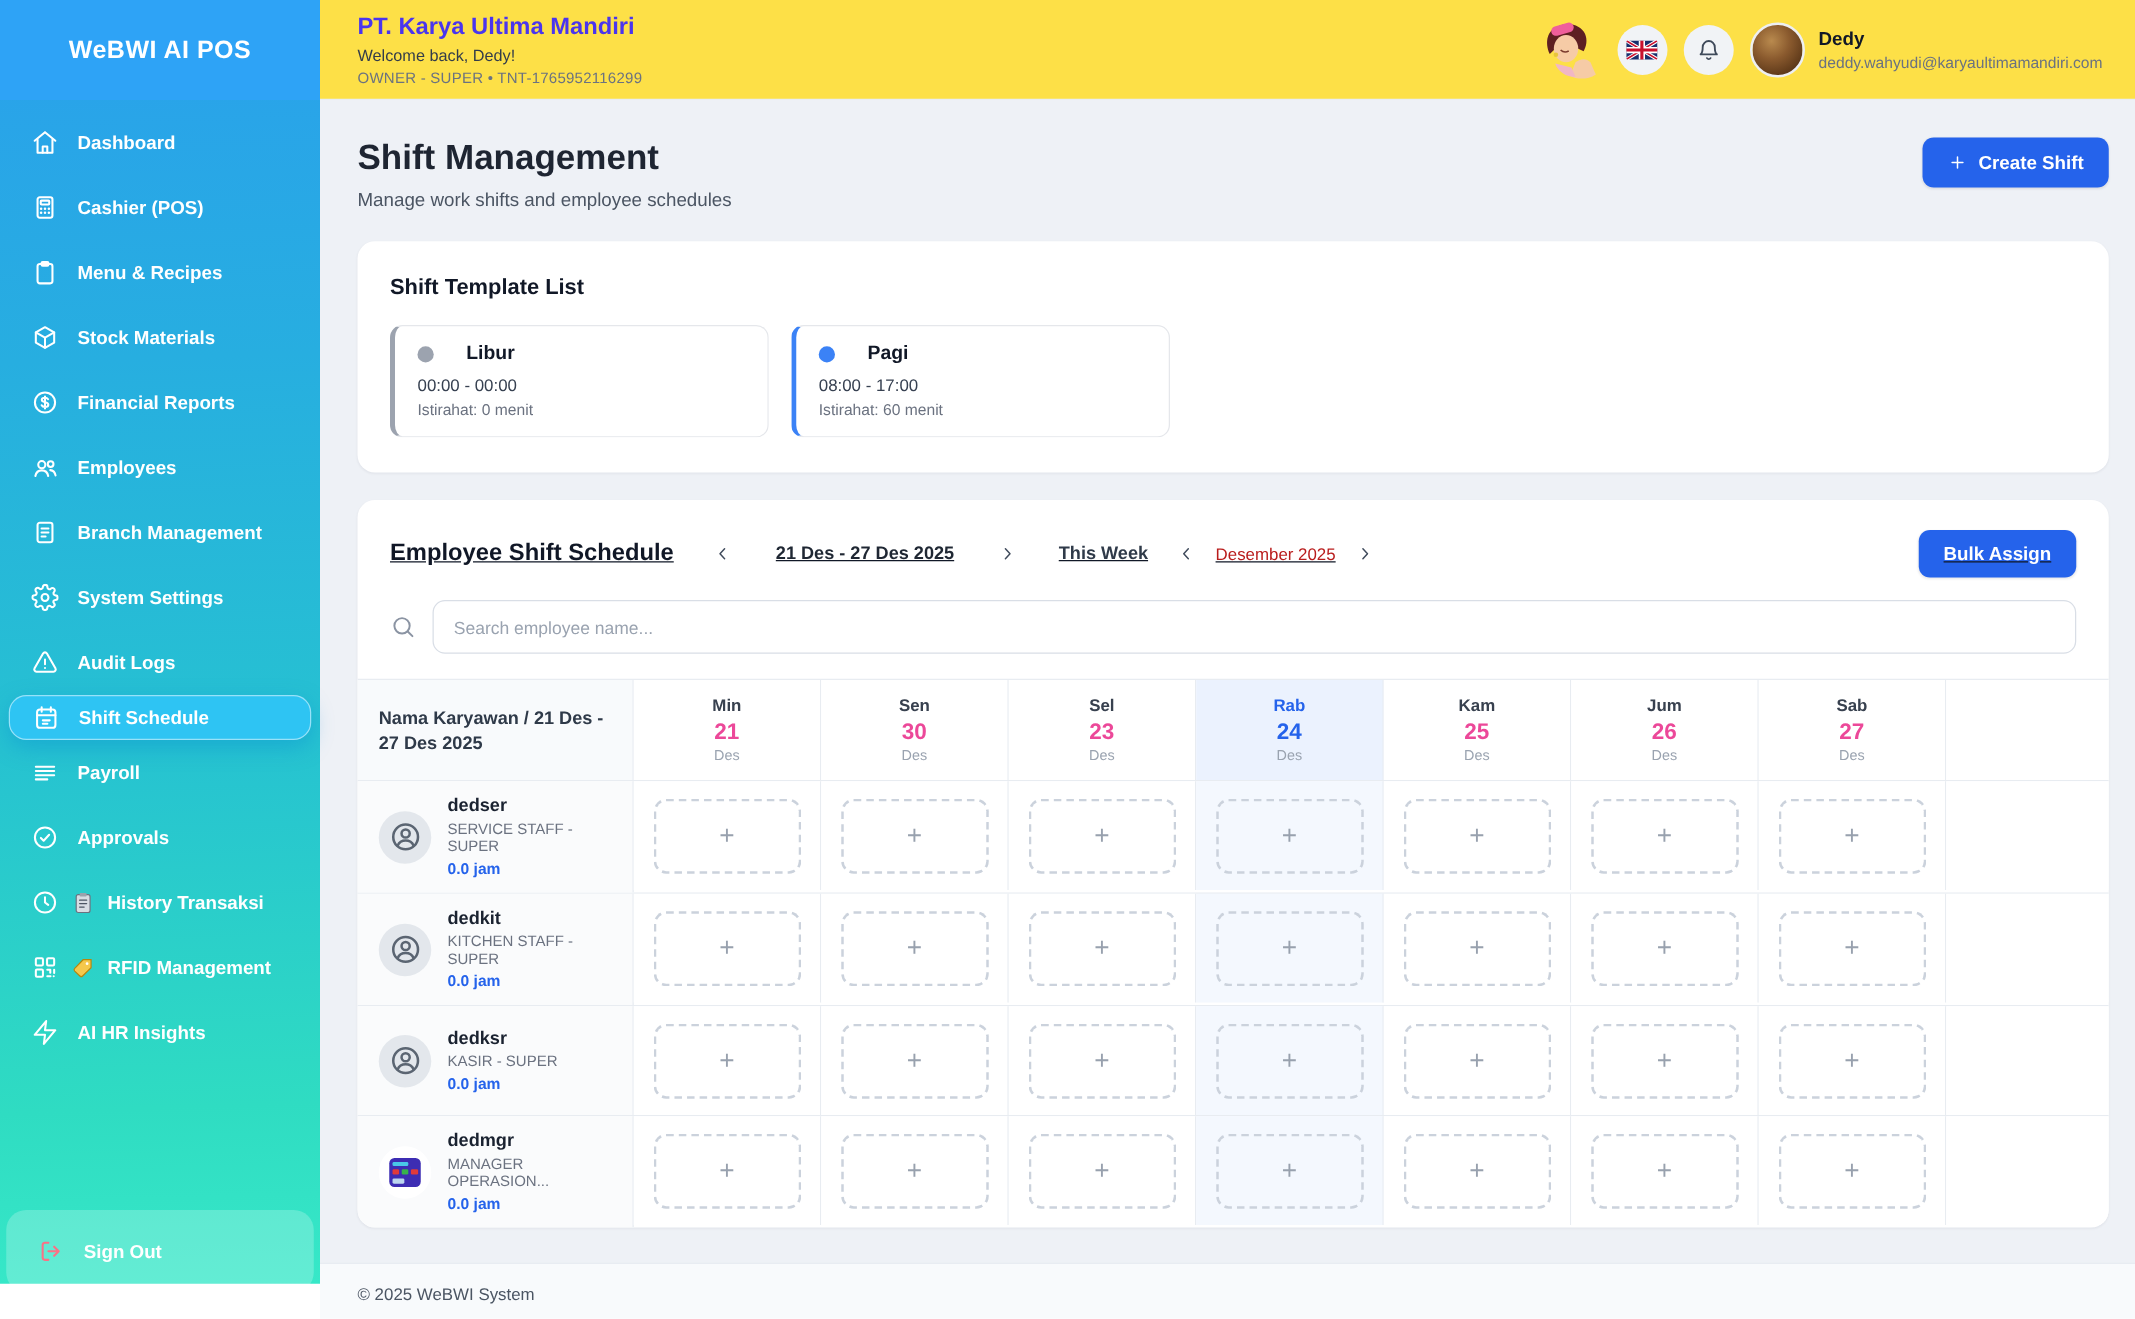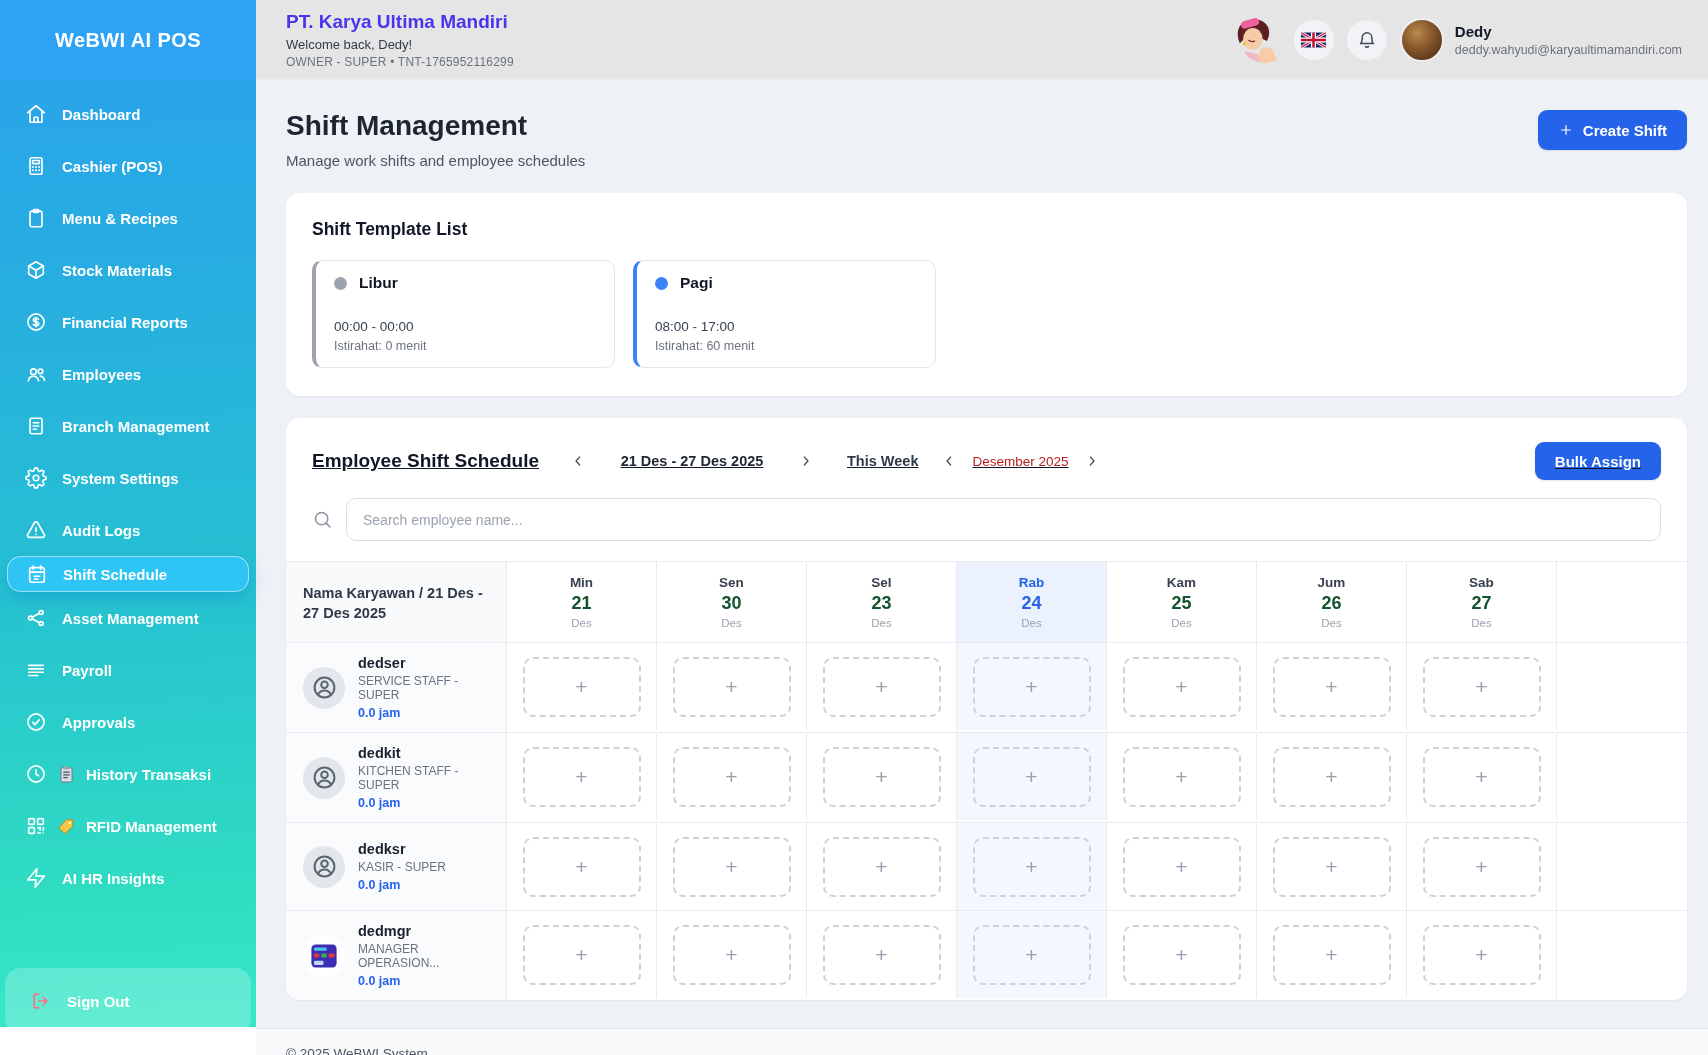--- a/index.html
+++ b/index.html
@@ -40,21 +40,21 @@
     background:rgba(255,255,255,.22); border-radius:16px;
     display:flex; align-items:center; gap:15px; padding-left:25px;
     font-size:15px; font-weight:700; color:#fff; cursor:pointer;
   }
   .signout .ic { width:22px; height:22px; color:#FB7185; }
   .signout .ic svg { width:22px; height:22px; }
 
   
   .main { margin-left:256px; width:1452px; }
   .topbar {
-    height:80px; background:#e5e5e5; border-bottom:1px solid #E9EDF2;
+    height:80px; background:#fde047; border-bottom:1px solid #E9EDF2;
     display:flex; align-items:center; justify-content:space-between; padding:0 26px 0 30px;
   }
   .company { font-size:19px; font-weight:800; color:#4A35EE; margin-bottom:4px; }
   .welcome { font-size:13px; color:#333C4A; margin-bottom:3px; }
   .roleline { font-size:12px; color:#6B7280; letter-spacing:.2px; }
   .top-right { display:flex; align-items:center; gap:13px; }
   .cartoon { width:52px; height:52px; }
   .icon-btn {
     width:40px; height:40px; border-radius:50%; background:#F1F3F6; border:none; cursor:pointer;
     display:flex; align-items:center; justify-content:center;
@@ -83,21 +83,21 @@
   .btn-primary svg { width:16px; height:16px; }
 
   .card { background:#fff; border-radius:14px; box-shadow:0 1px 2px rgba(16,24,40,.05); }
   .card.templates { padding:26px 26px 28px; margin-bottom:22px; }
   .card-title { font-size:17.5px; font-weight:700; color:#111827; margin:0 0 20px; }
   .tpl-row { display:flex; gap:18px; }
   .tpl {
     width:303px; border:1px solid #E5E7EB; border-left:4px solid var(--acc,#9CA3AF);
     border-radius:10px; padding:13px 18px 14px; cursor:pointer; background:#fff;
   }
-  .tpl-head { display:flex; align-items:center; gap:12px; margin-bottom:27px; }
+  .tpl-head { display:flex; align-items:center; gap:26px; margin-bottom:9px; }
   .tpl-dot { width:13px; height:13px; border-radius:50%; background:var(--acc,#9CA3AF); }
   .tpl-name { font-size:15.5px; font-weight:700; color:#111827; }
   .tpl-time { font-size:13.5px; color:#374151; margin-bottom:5px; }
   .tpl-break { font-size:12.5px; color:#6B7280; }
 
   .card.schedule { padding:0; overflow:hidden; }
   .sched-head { display:flex; align-items:center; padding:24px 26px 16px;text-decoration:underline; }
   .sched-title { font-size:19px; font-weight:800; color:#101726; margin-right:24px; }
   .nav-btn {
     width:30px; height:30px; border:none; background:transparent; cursor:pointer;
@@ -123,21 +123,21 @@
   .tr:last-child { border-bottom:none; }
   .th-name {
     background:#F8FAFC; padding:14px 18px 12px 17px; font-size:14.5px; font-weight:600; color:#2F3A49;
     line-height:1.4; display:flex; align-items:center; border-right:1px solid #E8ECF1;
   }
   .th-day {
     height:80px; display:flex; flex-direction:column; align-items:center; justify-content:center; gap:3px;
     border-right:1px solid #E8ECF1; background:#fff;
   }
   .th-day .dn { font-size:13.5px; font-weight:600; color:#38414F; }
-  .th-day .dd { font-size:18px; font-weight:800; color:#14532d; }
+  .th-day .dd { font-size:18px; font-weight:800; color:#ec4899; }
   .th-day .dm { font-size:11.5px; color:#9AA3B0; }
   .th-day.today { background:#EBF2FE; }
   .th-day.today .dn, .th-day.today .dd { color:#2563EB; }
   .th-extra, .td-extra { border-right:none !important; background:#fff; }
 
   .td-name {
     padding:12px 10px 12px 17px; display:flex; align-items:center; gap:13px;
     border-right:1px solid #E8ECF1; background:#FAFBFC;
   }
   .avatar {
@@ -265,32 +265,20 @@
       <div class="nav-item active">
     <span class="ic">
           <svg viewBox="0 0 24 24" fill="none" stroke="currentColor" stroke-width="1.8" stroke-linecap="round" stroke-linejoin="round">
             <rect x="4" y="5" width="16" height="16" rx="2.5"></rect>
             <path d="M8 3v4M16 3v4M4 10h16"></path>
             <path d="M9 14.5h6M9 17.5h4"></path>
           </svg>
         </span>
 
     <span class="nav-label">Shift Schedule</span>
-  </div>
-      <div class="nav-item">
-    <span class="ic">
-          <svg viewBox="0 0 24 24" fill="none" stroke="currentColor" stroke-width="1.8" stroke-linecap="round" stroke-linejoin="round">
-            <circle cx="6" cy="12" r="2.1"></circle>
-            <circle cx="17.6" cy="6" r="2.1"></circle>
-            <circle cx="17.6" cy="18" r="2.1"></circle>
-            <path d="M8 11l7.5-4M8 13l7.5 4"></path>
-          </svg>
-        </span>
-
-    <span class="nav-label">Asset Management</span>
   </div>
       <div class="nav-item">
     <span class="ic">
           <svg viewBox="0 0 24 24" fill="none" stroke="currentColor" stroke-width="1.8" stroke-linecap="round" stroke-linejoin="round">
             <path d="M4 7h16M4 10.7h16M4 14.4h16M4 18h10"></path>
           </svg>
         </span>
 
     <span class="nav-label">Payroll</span>
   </div>

